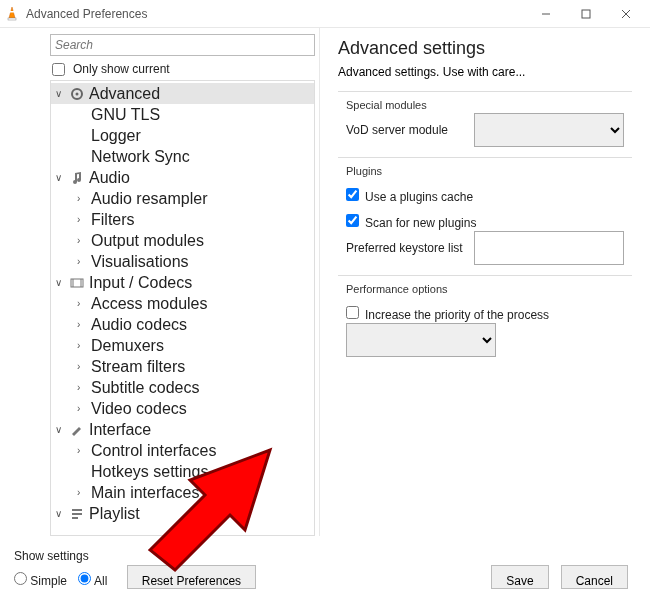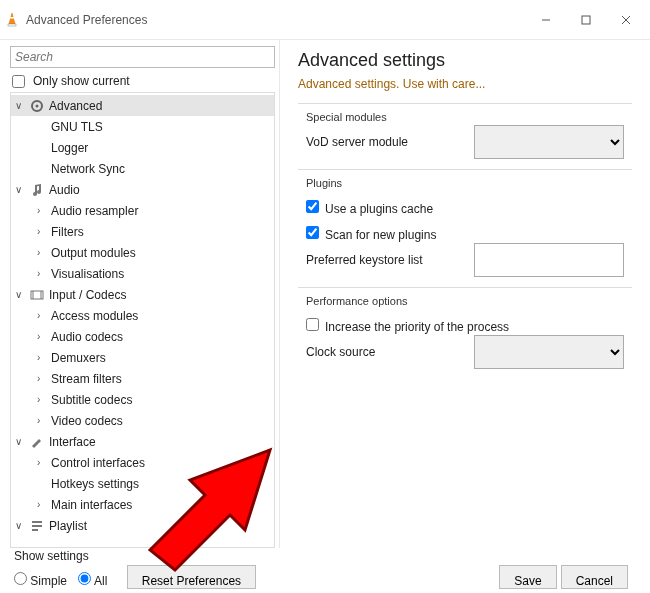--- a/index.html
+++ b/index.html
@@ -1,50 +1,50 @@
 <!DOCTYPE html>
 <html><head>
 <meta charset="utf-8">
 <style>
 * { box-sizing: border-box; margin: 0; padding: 0; }
 body { font-family: "Segoe UI", Tahoma, sans-serif; font-size: 12px; color: #222; background: #fff; width: 650px; height: 593px; overflow: hidden; position: relative; }
-.titlebar { height: 40px; display: flex; align-items: center; padding: 0 4px; border-bottom: 1px solid #e8e8e8; }
+.titlebar { height: 28px; display: flex; align-items: center; padding: 0 4px; border-bottom: 1px solid #e8e8e8; }
 .titlebar .icon { width: 16px; height: 16px; margin-right: 6px; }
 .titlebar .title { font-size: 12px; color: #555; flex: 1; }
 .winbtn { width: 40px; height: 28px; display: flex; align-items: center; justify-content: center; color: #777; }
-.content { display: flex; height: 508px; }
+.content { display: flex; height: 508px; margin-left: 40px; }
 .left { width: 280px; border-right: 1px solid #e8e8e8; display: flex; flex-direction: column; padding: 6px 4px 0 10px; }
 .search { width: 100%; height: 22px; border: 1px solid #bbb; padding: 2px 4px; font-size: 12px; color: #888; font-style: italic; }
 .onlyshow { display: flex; align-items: center; gap: 8px; margin: 6px 0 4px 2px; font-size: 12px; }
 .tree-wrap { flex: 1; border: 1px solid #ddd; overflow-y: scroll; background: #fff; position: relative; }
 .tree { padding: 2px 0; }
 .tree-row { display: flex; align-items: center; height: 21px; padding-left: 4px; cursor: default; }
 .tree-row.active { background: #e5e5e5; }
 .tree-row.l1 { padding-left: 4px; }
 .tree-row.l2 { padding-left: 26px; }
 .tree-row.l2b { padding-left: 40px; }
 .tree-row .caret { width: 14px; font-size: 10px; color: #555; }
 .tree-row .icon16 { width: 16px; height: 16px; margin-right: 4px; display: inline-flex; align-items: center; justify-content: center; }
-.tree-row .lbl { font-size: 12px; }
+.tree-row .lbl { font-size: 16px; }
 .tree-row.l1 .lbl { font-weight: 400; }
 .right { flex: 1; padding: 10px 18px; overflow: hidden; }
 .right h1 { font-size: 18px; font-weight: 400; margin-bottom: 6px; }
-.right .desc { font-size: 12px; color: #a16207; margin-bottom: 12px; }
+.right .desc { font-size: 12px; color: #000000; margin-bottom: 12px; }
 .section { border-top: 1px solid #ddd; padding: 6px 8px 10px 8px; margin-bottom: 4px; }
 .section-title { font-size: 11px; color: #333; margin: -12px 0 6px -4px; background: #fff; display: inline-block; padding: 0 4px; }
 .row { display: flex; align-items: center; height: 26px; font-size: 12px; }
 .row .lab { flex: 1; }
 .row select, .row input[type=text] { width: 150px; height: 20px; font-size: 12px; border: 1px solid #aaa; padding: 16px 4px; }
 .row input[type=checkbox] { margin-right: 6px; }
 .footer { position: absolute; bottom: 0; left: 0; right: 8px; height: 56px; border-top: none; padding: 4px 14px; display: flex; align-items: flex-end; }
 .show-settings { font-size: 12px; }
 .show-settings .lbl { display: block; margin-bottom: 2px; }
 .show-settings label { margin-right: 8px; }
 .btn { height: 24px; padding: 8px 14px; font-size: 12px; background: #efefef; border: 1px solid #bbb; cursor: pointer; }
-.footer-right { margin-left: auto; display: flex; gap: 4px; align-items: flex-end; margin-top: 20px; }
+.footer-right { margin-left: auto; display: flex; gap: 12px; align-items: flex-end; margin-top: 20px; }
 .reset { margin-left: 8px; }
 .arrow-overlay { position: absolute; left: 130px; top: 430px; width: 150px; height: 150px; pointer-events: none; z-index: 10; }
 ::-webkit-scrollbar { width: 16px; }
 ::-webkit-scrollbar-thumb { background: #c2c2c2; border: 3px solid #f0f0f0; }
 ::-webkit-scrollbar-track { background: #f0f0f0; }
 </style>
 </head>
 <body>
 
 <div class="titlebar">
@@ -222,21 +222,20 @@
         <input type="text" value="" style="">
       </div>
     </div>
 
     <div class="section">
       <div class="section-title">Performance options</div>
       <div class="row">
           <label><input type="checkbox" style=""><span>Increase the priority of the process</span></label>
         </div>
       <div class="row">
-        <span class="lab">Clock source</span>
         <select><option>Auto</option></select>
       </div>
     </div>
   </div>
 </div>
 
 <div class="footer">
   <div class="show-settings">
     <span class="lbl">Show settings</span>
     <label><input type="radio" name="ss" style=""> <span>Simple</span></label>

